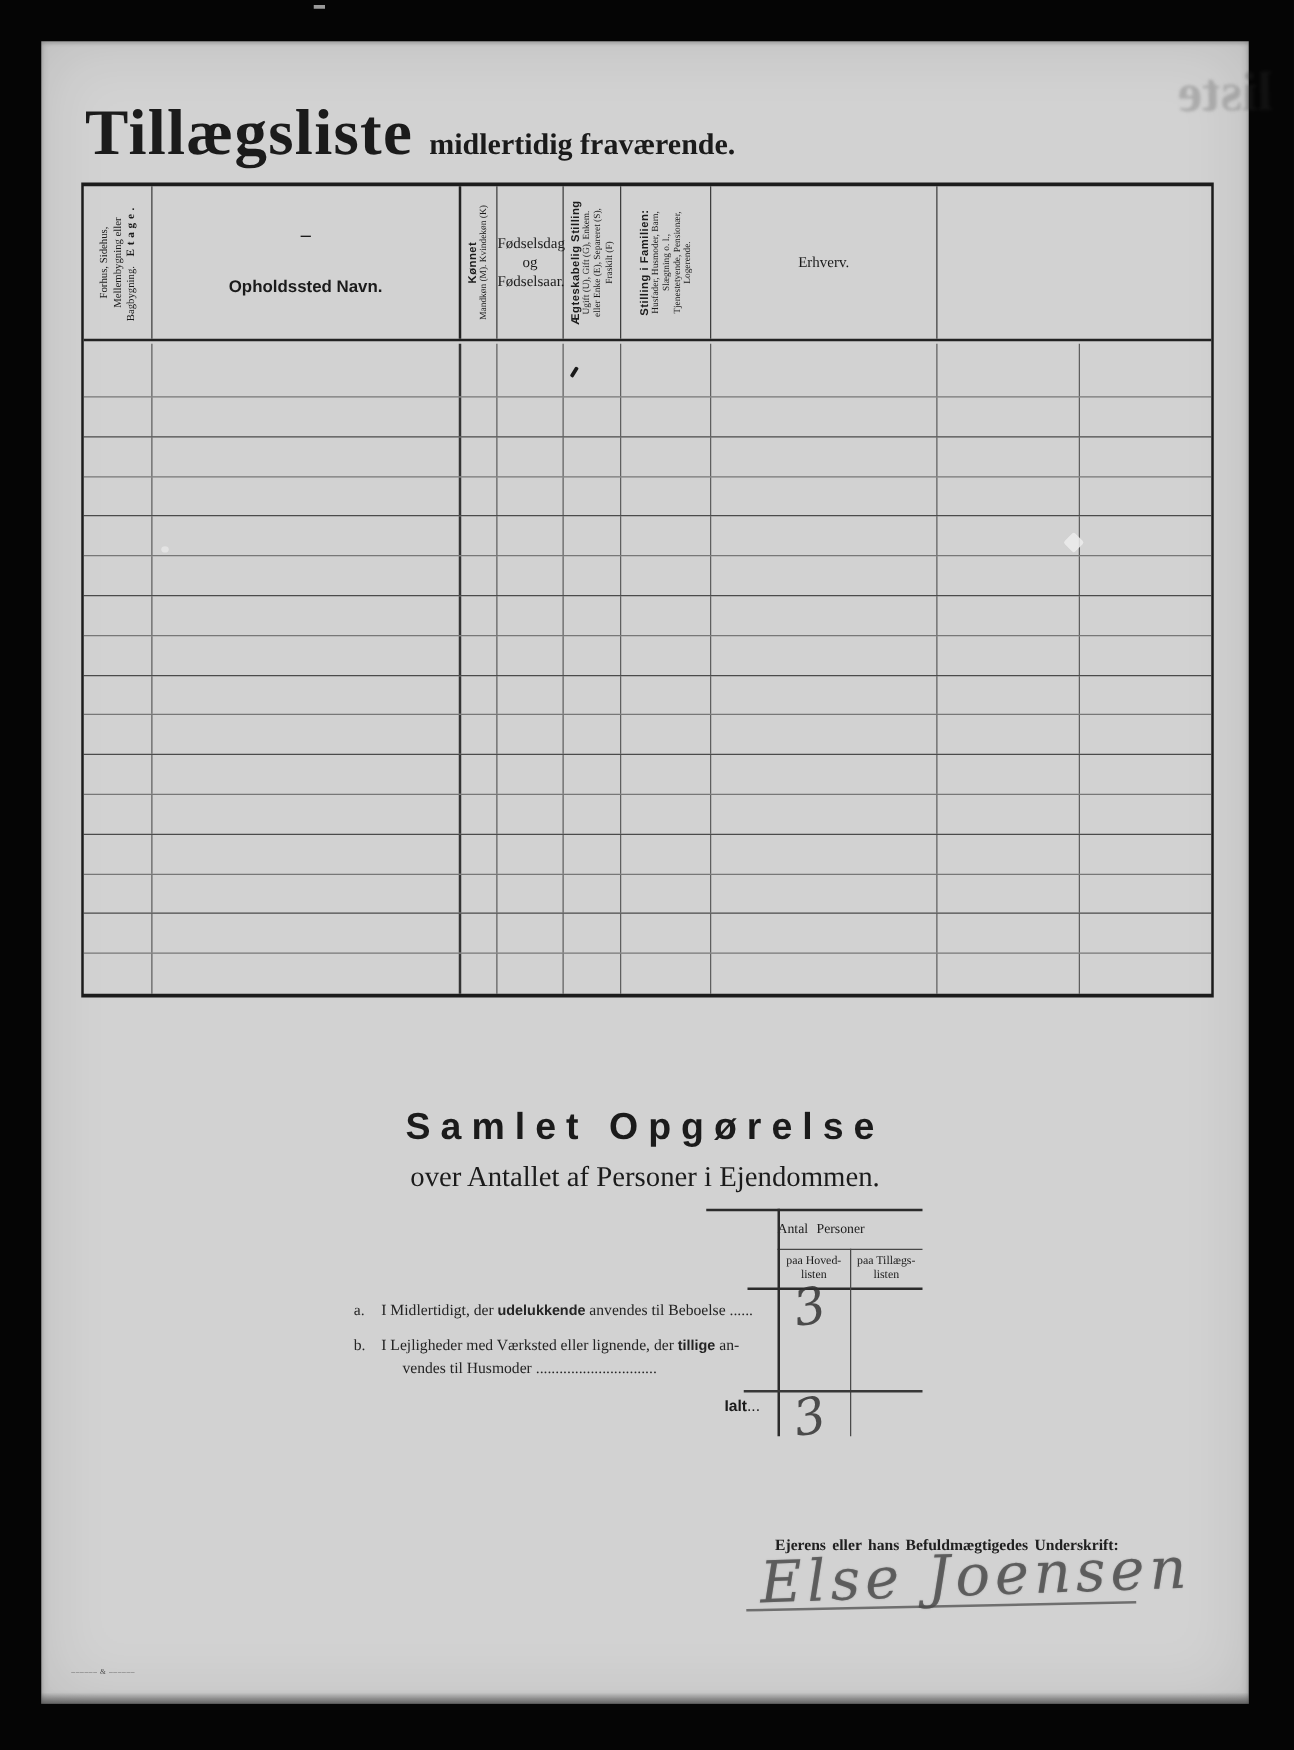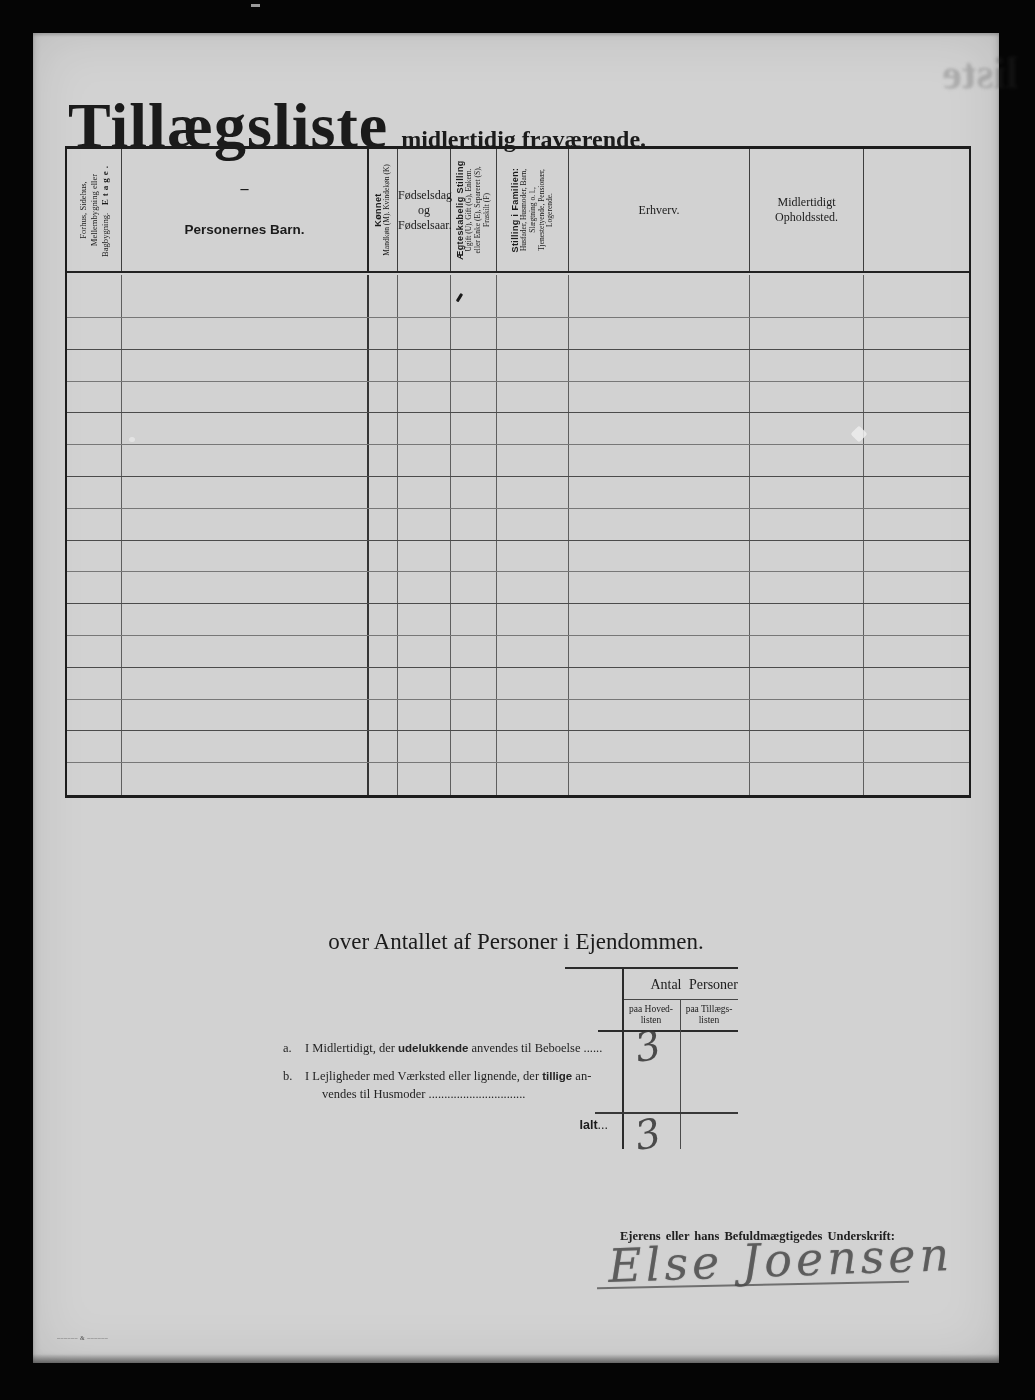--- a/index.html
+++ b/index.html
@@ -4,21 +4,21 @@
 <style>
   html,body{margin:0;padding:0;background:#000;}
   .stage{position:relative;width:1035px;height:1400px;background:#050505;overflow:hidden;
          font-family:"Liberation Serif",serif;color:#1b1b1b;}
   .paper{position:absolute;left:33px;top:33px;width:966px;height:1330px;background:#d2d2d2;
          box-shadow:inset 0 0 55px rgba(0,0,0,.10), inset 0 -4px 8px rgba(0,0,0,.18), inset 0 2px 3px rgba(0,0,0,.18);}
   .paper::after{content:"";position:absolute;left:0;bottom:0;width:100%;height:9px;
          background:linear-gradient(to top, rgba(20,20,20,.45), rgba(20,20,20,0));}
   
   .title{position:absolute;left:35px;top:44px;width:910px;display:flex;align-items:baseline;gap:13px;white-space:nowrap;}
-  .t-main{font-size:64px;font-weight:700;letter-spacing:1px;margin-top:12px;}
+  .t-main{font-size:52px;font-weight:700;letter-spacing:1px;}
   .t-rest{font-size:24px;}
   .t-bold{font-size:24px;font-weight:700;}
   
   .census-table{position:absolute;left:32px;top:113px;width:906px;height:652px;box-sizing:border-box;
         border:2px solid #1c1c1c;border-top-width:3px;border-bottom-width:3px;}
   .thead{position:absolute;left:0;top:0;width:100%;height:124px;border-bottom:2px solid #222;box-sizing:border-box;}
   .tbody{position:absolute;left:0;top:126px;right:0;bottom:0;}
   .hcell{position:absolute;top:0;height:100%;box-sizing:border-box;border-right:1px solid #3e3e3e;}
   .hcell.last{border-right:none;}
   .hcell.thickr{border-right-width:2px;border-right-color:#222;}
@@ -33,21 +33,21 @@
   .hcenter{position:absolute;left:0;top:50%;width:100%;transform:translateY(-50%);text-align:center;}
   .brow{position:absolute;left:0;width:100%;box-sizing:border-box;}
   .bcell{position:absolute;top:0;height:100%;box-sizing:border-box;border-right:1px solid rgba(45,45,45,.7);}
   .bcell.last{border-right:none;}
   .bcell.thickr{border-right-width:2px;border-right-color:rgba(25,25,25,.85);}
   
   .s-head{position:absolute;left:150px;top:852px;width:666px;text-align:center;
           font-family:"Liberation Sans",sans-serif;font-weight:700;font-size:30px;letter-spacing:8px;}
   .s-sub{position:absolute;left:150px;top:896px;width:666px;text-align:center;font-size:23px;}
   .ln{position:absolute;background:#2b2b2b;}
-  .antal{position:absolute;left:589px;top:944px;width:116px;text-align:right;font-size:14px;word-spacing:4px;}
+  .antal{position:absolute;left:589px;top:944px;width:116px;text-align:left;font-size:11px;word-spacing:4px;}
   .subcol{position:absolute;top:971px;width:58px;text-align:center;font-size:9.5px;line-height:10.5px;}
   .srow{position:absolute;font-size:12.5px;color:#242424;white-space:nowrap;}
   .sidx{display:inline-block;width:22px;}
   .srow b{font-family:"Liberation Sans",sans-serif;font-size:11.5px;}
   .ialt{position:absolute;left:505px;top:1085px;width:70px;text-align:right;
         font-family:"Liberation Sans",sans-serif;font-weight:700;font-size:12.5px;}
   .hw{position:absolute;font-family:"DejaVu Serif",serif;font-style:italic;font-size:40px;
       color:rgba(50,50,50,.85);transform:rotate(-11deg);}
   
   .sig-label{position:absolute;left:587px;top:1196px;font-size:12.5px;font-weight:700;color:#202020;word-spacing:2px;}
@@ -85,21 +85,21 @@
           <div class="hcell" style="left: 0px; width: 55px;">
             <div class="vwrap">
               <div class="c1-line">Forhus, Sidehus,</div>
               <div class="c1-line">Mellembygning eller</div>
               <div class="c1-line">Bagbygning.<span class="c1-tail"> Etage.</span></div>
             </div>
           </div>
           <div class="hcell thickr" style="left: 55px; width: 247px;">
             <div class="hcenter">
               <div class="dash" style="margin-bottom: 28px;">–</div>
-              <div class="hb" style="font-size: 13.5px;">Personernes Barn.</div>
+              <div class="hb" style="font-size: 13.5px;">Opholdssted Navn.</div>
             </div>
           </div>
           <div class="hcell" style="left: 302px; width: 29px;">
             <div class="vwrap">
               <div class="v-bold">Kønnet</div>
               <div class="v-sub">Mandkøn (M). Kvindekøn (K)</div>
             </div>
           </div>
           <div class="hcell" style="left: 331px; width: 53px;">
             <div class="hcenter">
@@ -123,26 +123,20 @@
               <div class="v-sub">Slægtning o. l.,</div>
               <div class="v-sub">Tjenestetyende, Pensionær,</div>
               <div class="v-sub">Logerende.</div>
             </div>
           </div>
           <div class="hcell" style="left: 502px; width: 181px;">
             <div class="hcenter">
               <div class="hl" style="font-size: 12px; line-height: 15px;">Erhverv.</div>
             </div>
           </div>
-          <div class="hcell" style="left: 683px; width: 114px;">
-            <div class="hcenter">
-              <div class="hl" style="font-size: 12px; line-height: 15px;">Midlertidigt</div>
-              <div class="hl" style="font-size: 12px; line-height: 15px;">Opholdssted.</div>
-            </div>
-          </div>
         </div>
       <div class="tbody" id="census-tbody">
           <div class="brow" style="top: 0px; height: 43px; border-bottom: 1px solid rgba(70, 70, 70, 0.65);">
             <div class="bcell" style="left: 0px; width: 55px;"></div>
             <div class="bcell thickr" style="left: 55px; width: 247px;"></div>
             <div class="bcell" style="left: 302px; width: 29px;"></div>
             <div class="bcell" style="left: 331px; width: 53px;"></div>
             <div class="bcell" style="left: 384px; width: 46px;"></div>
             <div class="bcell" style="left: 430px; width: 72px;"></div>
             <div class="bcell" style="left: 502px; width: 181px;"></div>
@@ -314,20 +308,21 @@
             <div class="bcell" style="left: 683px; width: 114px;"></div>
             <div class="bcell last" style="left: 797px; width: 109px;"></div>
           </div>
         </div>
       <div class="ink-tick" style="left:391px;top:144px;"></div>
     </div>
 
     <div class="speck-diamond"></div>
     <div class="speck-dot"></div>
 
+    <div class="s-head">Samlet Opgørelse</div>
     <div class="s-sub">over Antallet af Personer i Ejendommen.</div>
 
     <div class="ln" style="left:532px;top:934px;width:173px;height:2px;"></div>
     <div class="antal">Antal Personer</div>
     <div class="ln" style="left:589px;top:966px;width:116px;height:1px;background:#474747;"></div>
     <div class="subcol" style="left:589px;">
       <div>paa Hoved-</div>
       <div>listen</div>
     </div>
     <div class="subcol" style="left:647px;">

